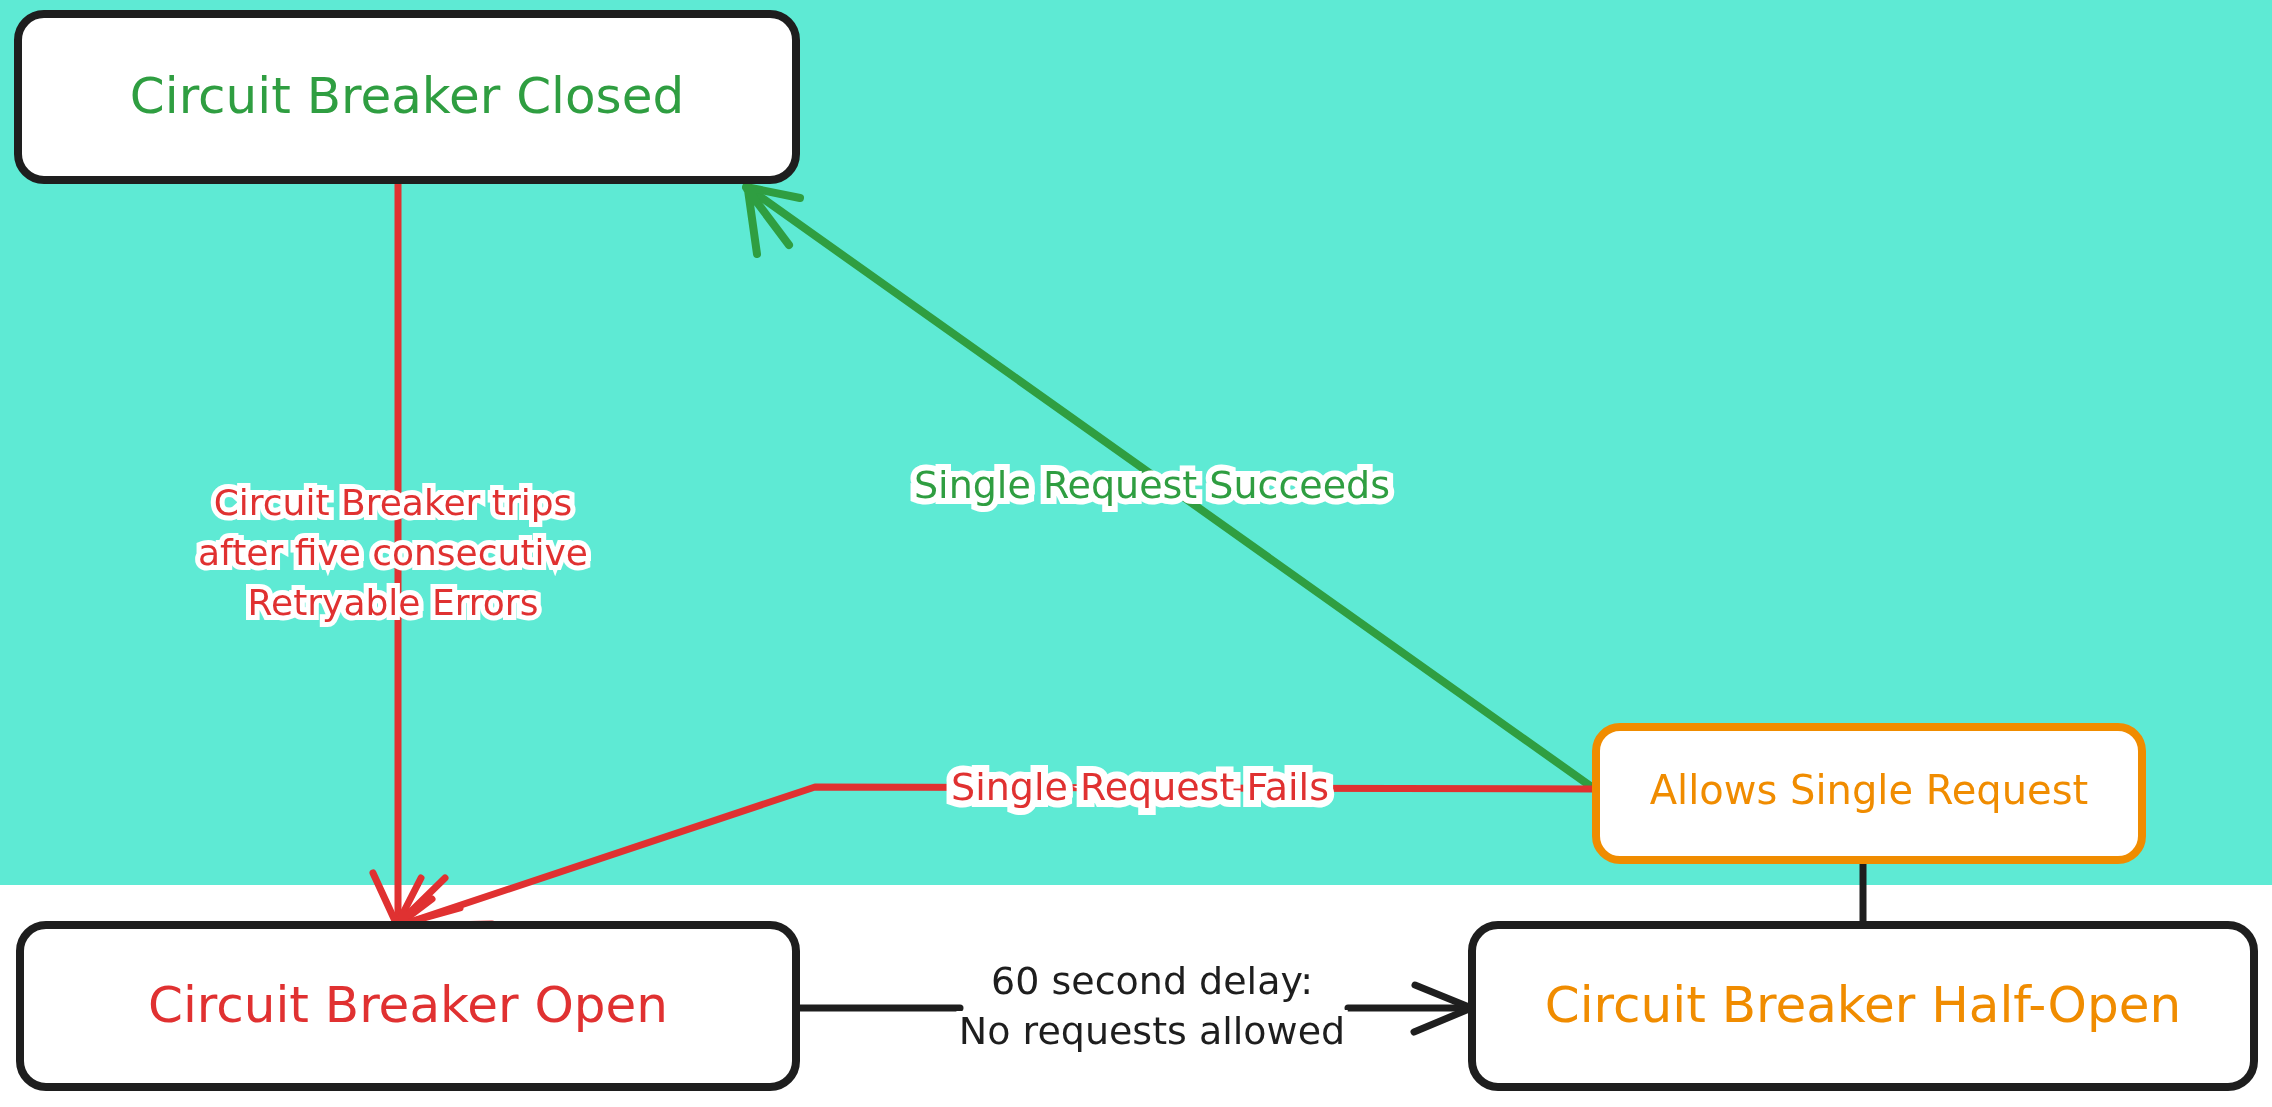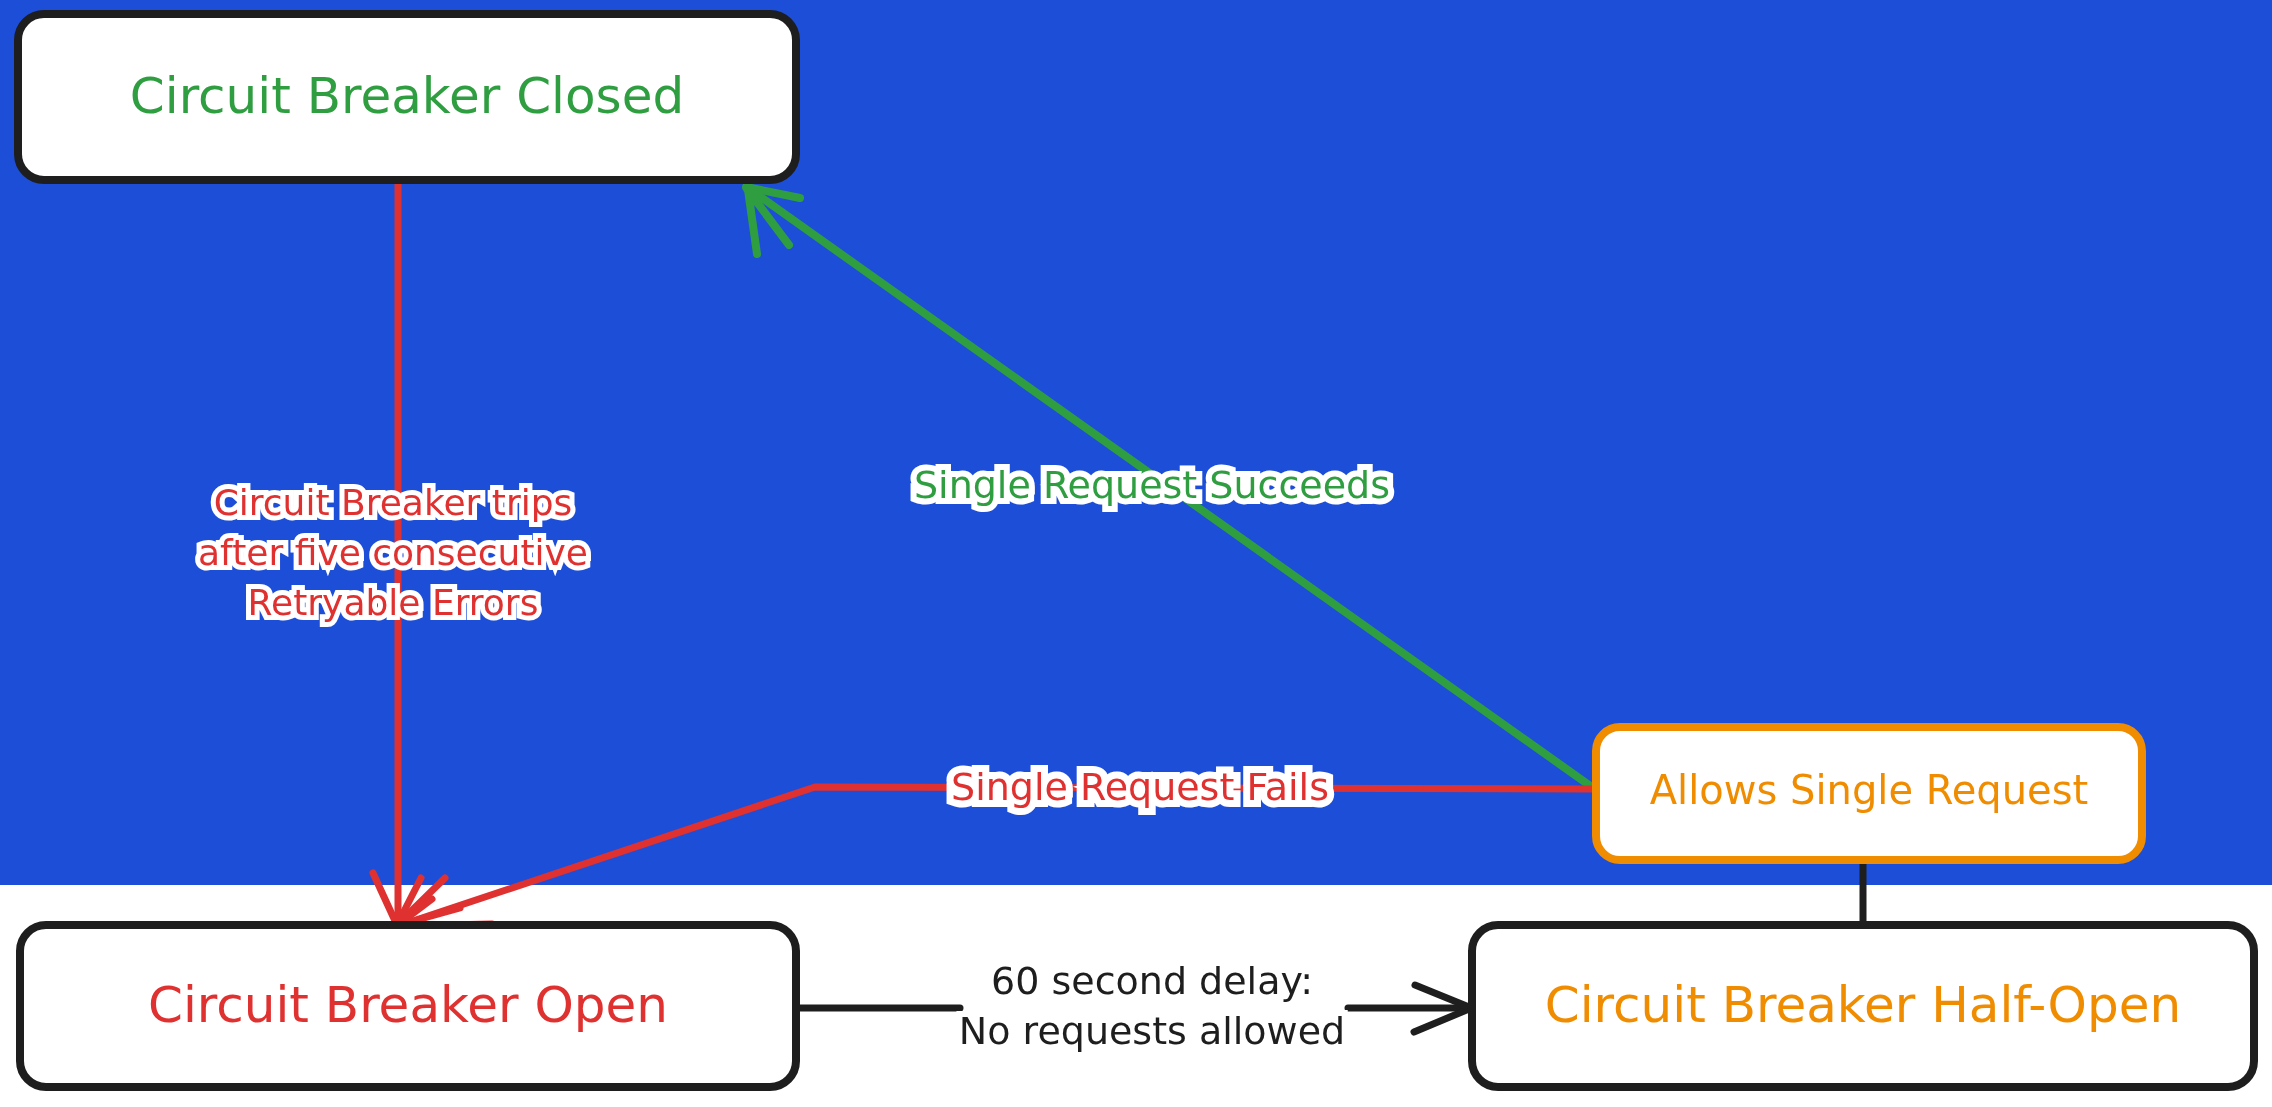--- a/index.html
+++ b/index.html
@@ -10,21 +10,21 @@
   body {
     width: 2272px;
     height: 1107px;
     font-family: "DejaVu Sans", sans-serif;
     overflow: hidden;
   }
   #diagram-root {
     position: relative;
     width: 2272px;
     height: 885px;
-    background: #1d4ed8;
+    background: #5eead4;
     text-decoration: underline;
   }
   svg.canvas {
     position: absolute;
     left: 0;
     top: 0;
     width: 2272px;
     height: 1107px;
   }
   .node-label {

